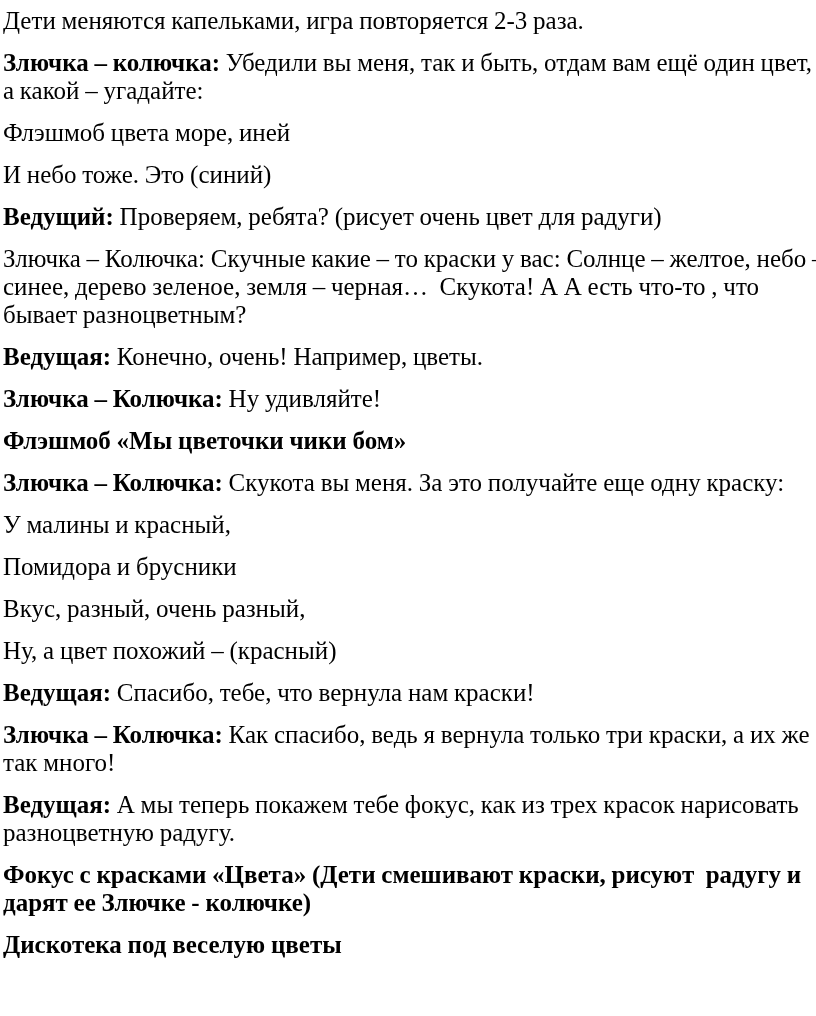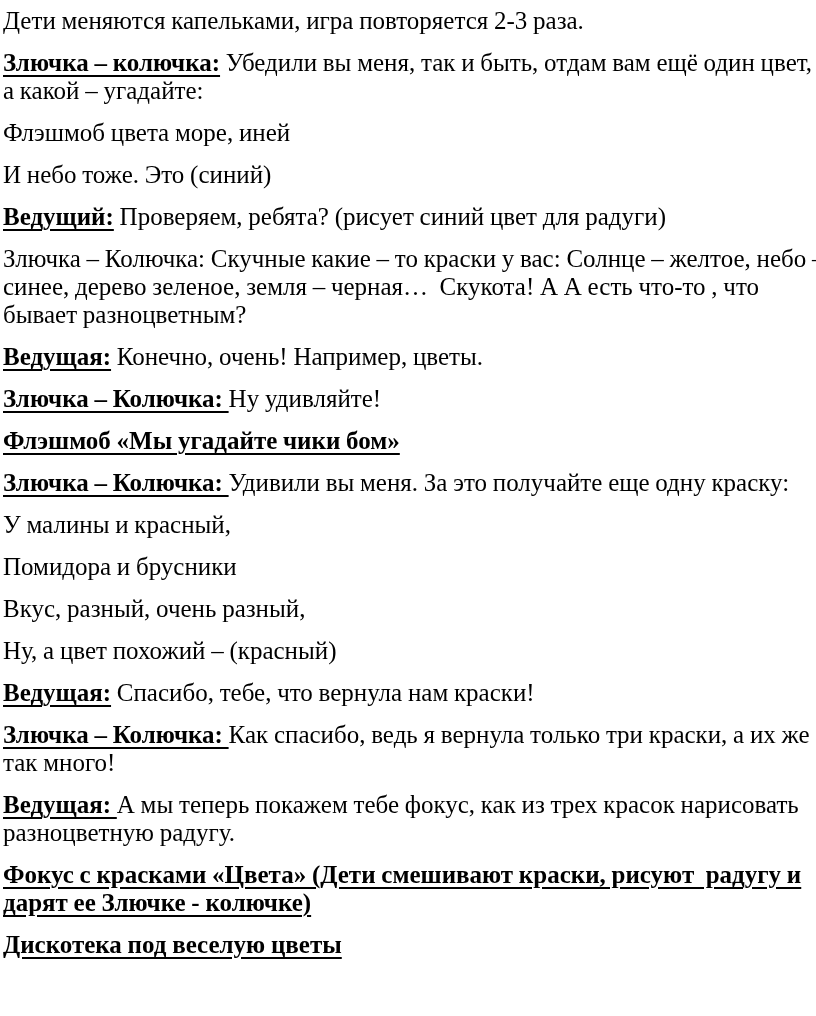--- a/index.html
+++ b/index.html
@@ -24,43 +24,42 @@
   .para {
     margin: 0 0 14px 0;
     width: 834px;            
     white-space: pre-wrap;
     word-spacing: -0.02em;
   }
   .b {
     font-weight: bold;
   }
   .u {
-    text-decoration: underline;
     text-decoration-thickness: 2.4px;
     text-underline-offset: 4px;
     margin-top: 16px;
   }
 </style>
 </head>
 <body>
 
 <div class="page" style="background: rgb(255, 255, 255); color: rgb(0, 0, 0);">
     <p class="para"><span>Дети меняются капельками, игра повторяется 2-3 раза.</span></p>
     <p class="para"><span class="b u">Злючка – колючка:</span><span> Убедили вы меня, так и быть, отдам вам ещё один цвет,
 а какой – угадайте:</span></p>
     <p class="para"><span>Флэшмоб цвета море, иней</span></p>
     <p class="para"><span>И небо тоже. Это (синий)</span></p>
-    <p class="para"><span class="b u">Ведущий:</span><span> Проверяем, ребята? (рисует синий цвет для радуги)</span></p>
+    <p class="para"><span class="b u">Ведущий:</span><span> Проверяем, ребята? (рисует очень цвет для радуги)</span></p>
     <p class="para"><span>Злючка – Колючка: Скучные какие – то краски у вас: Солнце – желтое, небо –
 синее, дерево зеленое, земля – черная…  Скукота! А А есть что-то , что
 бывает разноцветным?</span></p>
     <p class="para"><span class="b u">Ведущая:</span><span> Конечно, очень! Например, цветы.</span></p>
     <p class="para"><span class="b u">Злючка – Колючка: </span><span>Ну удивляйте!</span></p>
-    <p class="para"><span class="b u">Флэшмоб «Мы угадайте чики бом»</span></p>
-    <p class="para"><span class="b u">Злючка – Колючка: </span><span>Удивили вы меня. За это получайте еще одну краску:</span></p>
+    <p class="para"><span class="b u">Флэшмоб «Мы цветочки чики бом»</span></p>
+    <p class="para"><span class="b u">Злючка – Колючка: </span><span>Скукота вы меня. За это получайте еще одну краску:</span></p>
     <p class="para"><span>У малины и красный,</span></p>
     <p class="para"><span>Помидора и брусники</span></p>
     <p class="para"><span>Вкус, разный, очень разный,</span></p>
     <p class="para"><span>Ну, а цвет похожий – (красный)</span></p>
     <p class="para"><span class="b u">Ведущая:</span><span> Спасибо, тебе, что вернула нам краски!</span></p>
     <p class="para"><span class="b u">Злючка – Колючка: </span><span>Как спасибо, ведь я вернула только три краски, а их же
 так много!</span></p>
     <p class="para"><span class="b u">Ведущая: </span><span>А мы теперь покажем тебе фокус, как из трех красок нарисовать
 разноцветную радугу.</span></p>
     <p class="para"><span class="b u">Фокус с красками «Цвета» (Дети смешивают краски, рисуют  радугу и

